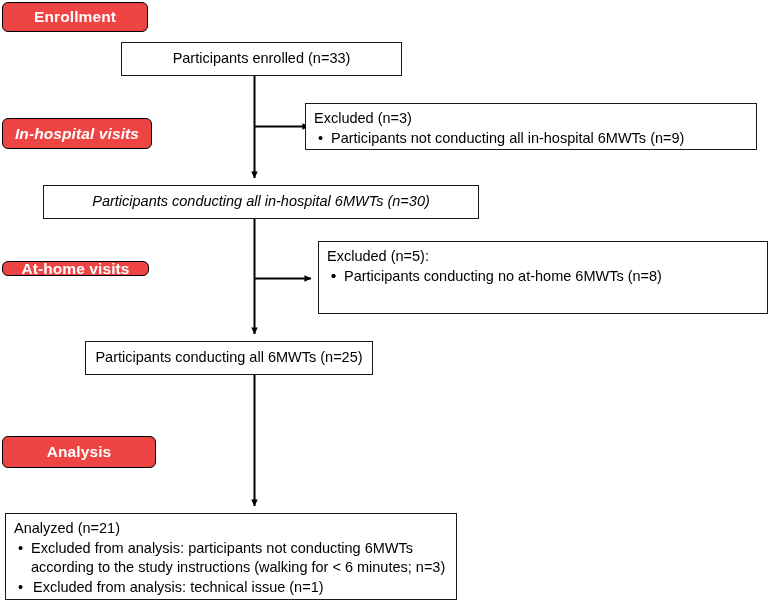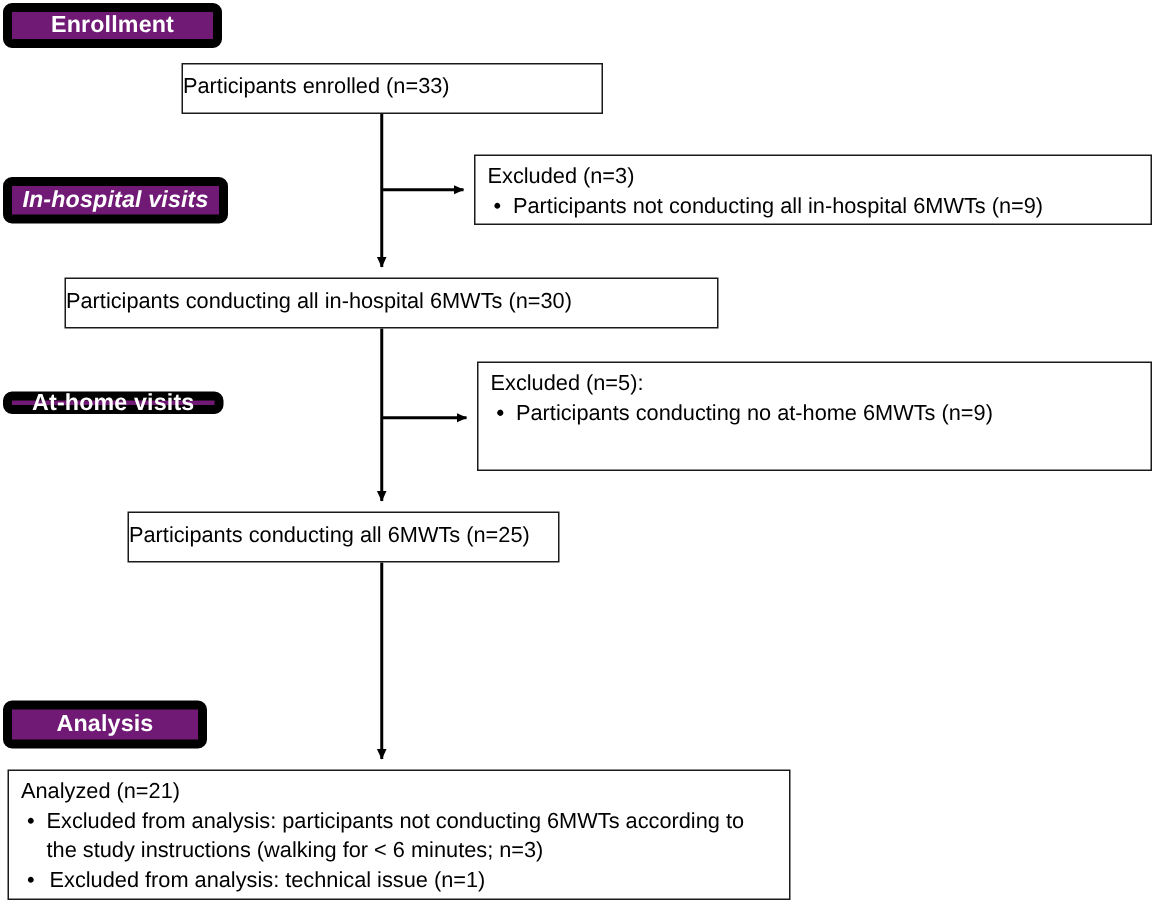--- a/index.html
+++ b/index.html
@@ -25,22 +25,22 @@
     top: 0;
     width: 770px;
     height: 605px;
     pointer-events: none;
   }
 
   
   .stage-badge {
     position: absolute;
     box-sizing: border-box;
-    background: #701a75;
-    border: 6px solid #000000;
+    background: #ef4444;
+    border: 1px solid #000000;
     border-radius: 6px;
     color: #ffffff;
     font-weight: bold;
     font-size: 15.5px;
     line-height: 1;
     display: flex;
     align-items: center;
     justify-content: center;
     text-align: center;
     letter-spacing: 0.1px;
@@ -52,20 +52,21 @@
     position: absolute;
     box-sizing: border-box;
     background: #ffffff;
     border: 1.4px solid #1a1a1a;
     font-size: 14.5px;
     line-height: 1.32;
   }
   .flow-box.centered {
     display: flex;
     align-items: center;
+    justify-content: center;
     text-align: center;
     white-space: nowrap;
   }
   .flow-box.listbox {
     padding: 5px 7px 5px 8px;
   }
 
   .box-heading {
     display: block;
     margin: 0 0 1px 0;
@@ -127,60 +128,60 @@
   </div>
 
   <div class="stage-badge" style="left:2px; top:118px; width:150px; height:31px;font-style:italic;">
     <span>In-hospital visits</span>
   </div>
 
   <div class="stage-badge" style="left:2px; top:261px; width:147px; height:15px;">
     <span>At-home visits</span>
   </div>
 
-  <div class="stage-badge" style="left:2px; top:467px; width:136px; height:32px;">
+  <div class="stage-badge" style="left:2px; top:436px; width:154px; height:32px;">
     <span>Analysis</span>
   </div>
 
   <div class="flow-box centered" style="left:121px; top:42px; width:281px; height:34px;">
     <span>Participants enrolled (n=33)</span>
   </div>
 
-  <div class="flow-box centered" style="left:43px; top:185px; width:436px; height:34px;">
+  <div class="flow-box centered" style="left:43px; top:185px; width:436px; height:34px;font-style:italic;">
     <span>Participants conducting all in-hospital 6MWTs  (n=30)</span>
   </div>
 
   <div class="flow-box centered" style="left:85px; top:341px; width:288px; height:34px;">
     <span>Participants conducting all 6MWTs (n=25)</span>
   </div>
 
-  <div class="flow-box listbox" style="left:316px; top:103px; width:452px; height:47px;">
+  <div class="flow-box listbox" style="left:305px; top:103px; width:452px; height:47px;">
     <span class="box-heading">Excluded (n=3)</span>
     <ul class="box-list">
       <li>
         <span class="bullet-dot">•</span>
         <span>Participants not conducting all in-hospital 6MWTs  (n=9)</span>
       </li>
     </ul>
   </div>
 
   <div class="flow-box listbox" style="left:318px; top:241px; width:450px; height:73px;">
     <span class="box-heading">Excluded (n=5):</span>
     <ul class="box-list">
       <li>
         <span class="bullet-dot">•</span>
       </li>
       <li>
         <span class="bullet-dot">•</span>
-        <span>Participants conducting no at-home 6MWTs (n=9)</span>
+        <span>Participants conducting no at-home 6MWTs (n=8)</span>
       </li>
     </ul>
   </div>
 
-  <div class="flow-box listbox" style="left:5px; top:513px; width:522px; height:87px;">
+  <div class="flow-box listbox" style="left:5px; top:513px; width:452px; height:87px;">
     <span class="box-heading">Analyzed (n=21)</span>
     <ul class="box-list">
       <li>
         <span class="bullet-dot">•</span>
         <span>Excluded from analysis: participants not conducting 6MWTs according to the study instructions (walking for &lt; 6 minutes; n=3)</span>
       </li>
       <li class="extra-indent">
         <span class="bullet-dot">•</span>
         <span> Excluded from analysis: technical issue (n=1)</span>
       </li>

